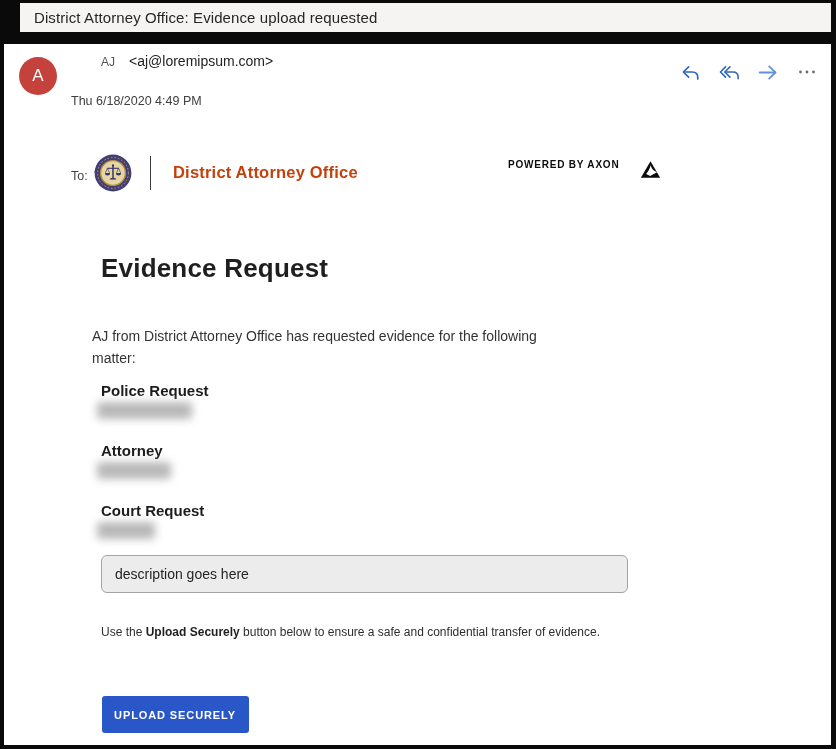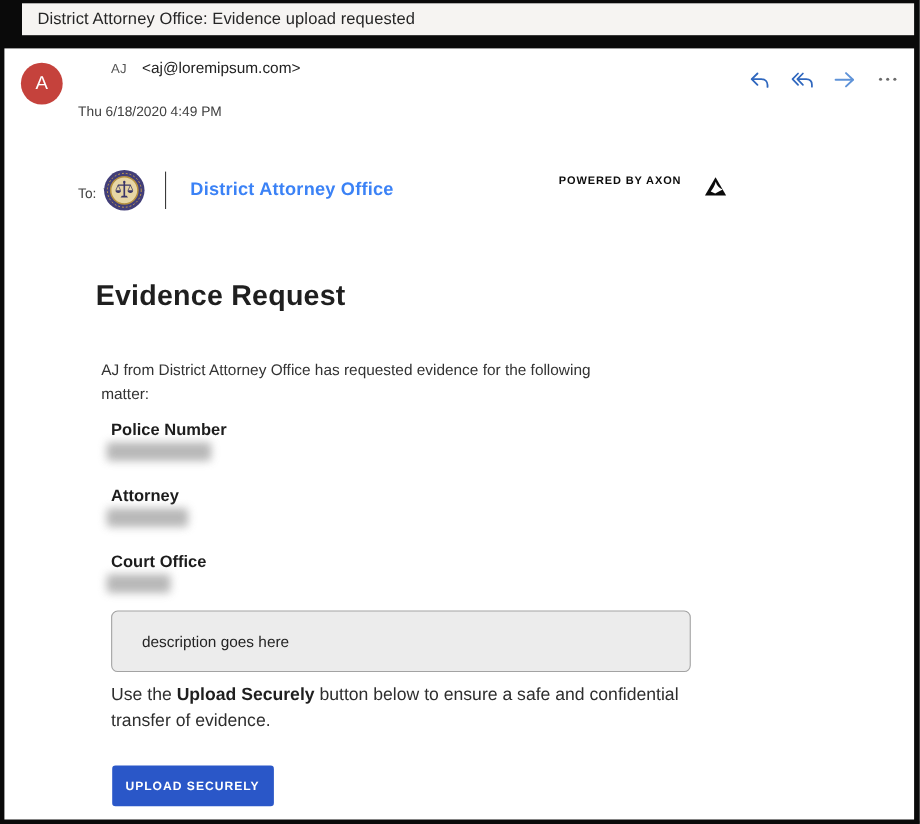--- a/index.html
+++ b/index.html
@@ -25,41 +25,41 @@
   .sender-email { font-size:14px; color:#222; }
 
   .date-line { position:absolute; left:67px; top:50px; font-size:12.5px; color:#404040;text-align:right; }
   .to-line { position:absolute; left:67px; top:80px; font-size:12.5px; color:#575757; display:flex; gap:6px;margin-top:45px; }
   .to-line .to-label { color:#434343; }
 
   .header-actions { position:absolute; top:17px; right:13px; display:flex; align-items:center; gap:17px; }
   .icon-btn { width:22px; height:22px; display:flex; align-items:center; justify-content:center; cursor:pointer; }
   .seal { position:absolute; left:90px; top:110px; width:38px; height:38px; }
   .brand-divider { position:absolute; left:146px; top:112px; width:1px; height:34px; background:#3a3a3a; }
-  .brand-name { position:absolute; left:169px; top:119px; font-size:16.5px; font-weight:bold; color:#3b82f6; letter-spacing:.2px; }
+  .brand-name { position:absolute; left:169px; top:119px; font-size:16.5px; font-weight:bold; color:#c2410c; letter-spacing:.2px; }
   .powered { position:absolute; left:504px; top:115px; height:26px; display:flex; align-items:flex-start; gap:21px; }
   .powered-text { font-size:10px; font-weight:bold; color:#0c0c0c; letter-spacing:.8px; }
 
-  .body-title { position:absolute; left:83px; top:209px; font-size:26px; font-weight:bold; color:#1f1f1f; letter-spacing:.2px; }
+  .body-title { position:absolute; left:97px; top:209px; font-size:26px; font-weight:bold; color:#1f1f1f; letter-spacing:.2px; }
 
   .intro { position:absolute; left:88px; top:281px; width:445px; font-size:14px; line-height:22px; color:#333; }
 
   .field-label { position:absolute; left:97px; font-size:15px; font-weight:bold; color:#1c1c1c; }
   .field-blur { position:absolute; left:93px; height:17px; border-radius:3px;
     background:#a6a6a6; filter:blur(4px); opacity:.8; }
   .fl1 { top:338px; } .fb1 { top:358px; width:95px; }
   .fl2 { top:398px; } .fb2 { top:418px; width:74px; }
   .fl3 { top:458px; } .fb3 { top:478px; width:58px; }
 
-  .desc-box { position:absolute; left:97px; top:511px; width:527px; height:56px;
+  .desc-box { position:absolute; left:97px; top:511px; width:527px; height:38px;
     background:#ececec; border:1px solid #a3a3a3; border-radius:6px;
-    display:flex; align-items:center; padding-left:27px; }
+    display:flex; align-items:center; padding-left:13px; }
   .desc-text { font-size:14px; color:#242424; }
 
-  .instr { position:absolute; left:97px; top:576px; width:535px; font-size:16px; line-height:24px; color:#2e2e2e; }
+  .instr { position:absolute; left:97px; top:576px; width:535px; font-size:12px; line-height:24px; color:#2e2e2e; }
   .instr .bold { font-weight:bold; color:#1f1f1f; }
 
   .highlight { position:absolute; left:82px; top:634px; width:178px; height:72px; z-index:5; }
   .highlight-white { position:absolute; inset:9px 9px 8px 9px; background:#ffffff;
     display:flex; align-items:center; justify-content:center; }
   .upload-btn { width:147px; height:37px; background:#2a57c8; border:none; border-radius:3px;
     color:#ffffff; font-family:"Liberation Sans", sans-serif; font-size:11px; font-weight:bold;
     letter-spacing:.9px; cursor:pointer; }
 
   .bottom-frame { position:absolute; left:0; right:0; bottom:0; height:3px; background:#0a0a0a; z-index:10; }
@@ -148,27 +148,27 @@
           <path d="M12 2.5 L23 21.5 H1 Z" fill="#0b0b0b"></path>
           <path d="M12.2 7.2 C13.2 11.4 15.8 13.7 19.4 15.1 L11.6 19.3 L7 17.2 C9.4 14.4 11.2 11 12.2 7.2 Z" fill="#ffffff"></path>
         </svg>
       </span>
     </div>
 
     <div class="body-title">Evidence Request</div>
 
     <p class="intro">AJ from District Attorney Office has requested evidence for the following matter:</p>
 
-    <div class="field-label fl1">Police Number</div>
+    <div class="field-label fl1">Police Request</div>
     <div class="field-blur fb1"></div>
 
     <div class="field-label fl2">Attorney</div>
     <div class="field-blur fb2"></div>
 
-    <div class="field-label fl3">Court Office</div>
+    <div class="field-label fl3">Court Request</div>
     <div class="field-blur fb3"></div>
 
     <div class="desc-box">
       <span class="desc-text">description goes here</span>
     </div>
 
     <p class="instr"><span>Use the </span><span class="bold">Upload Securely</span><span> button below to ensure a safe and confidential transfer of evidence.</span></p>
 
     <div class="highlight">
       <div class="highlight-white">

